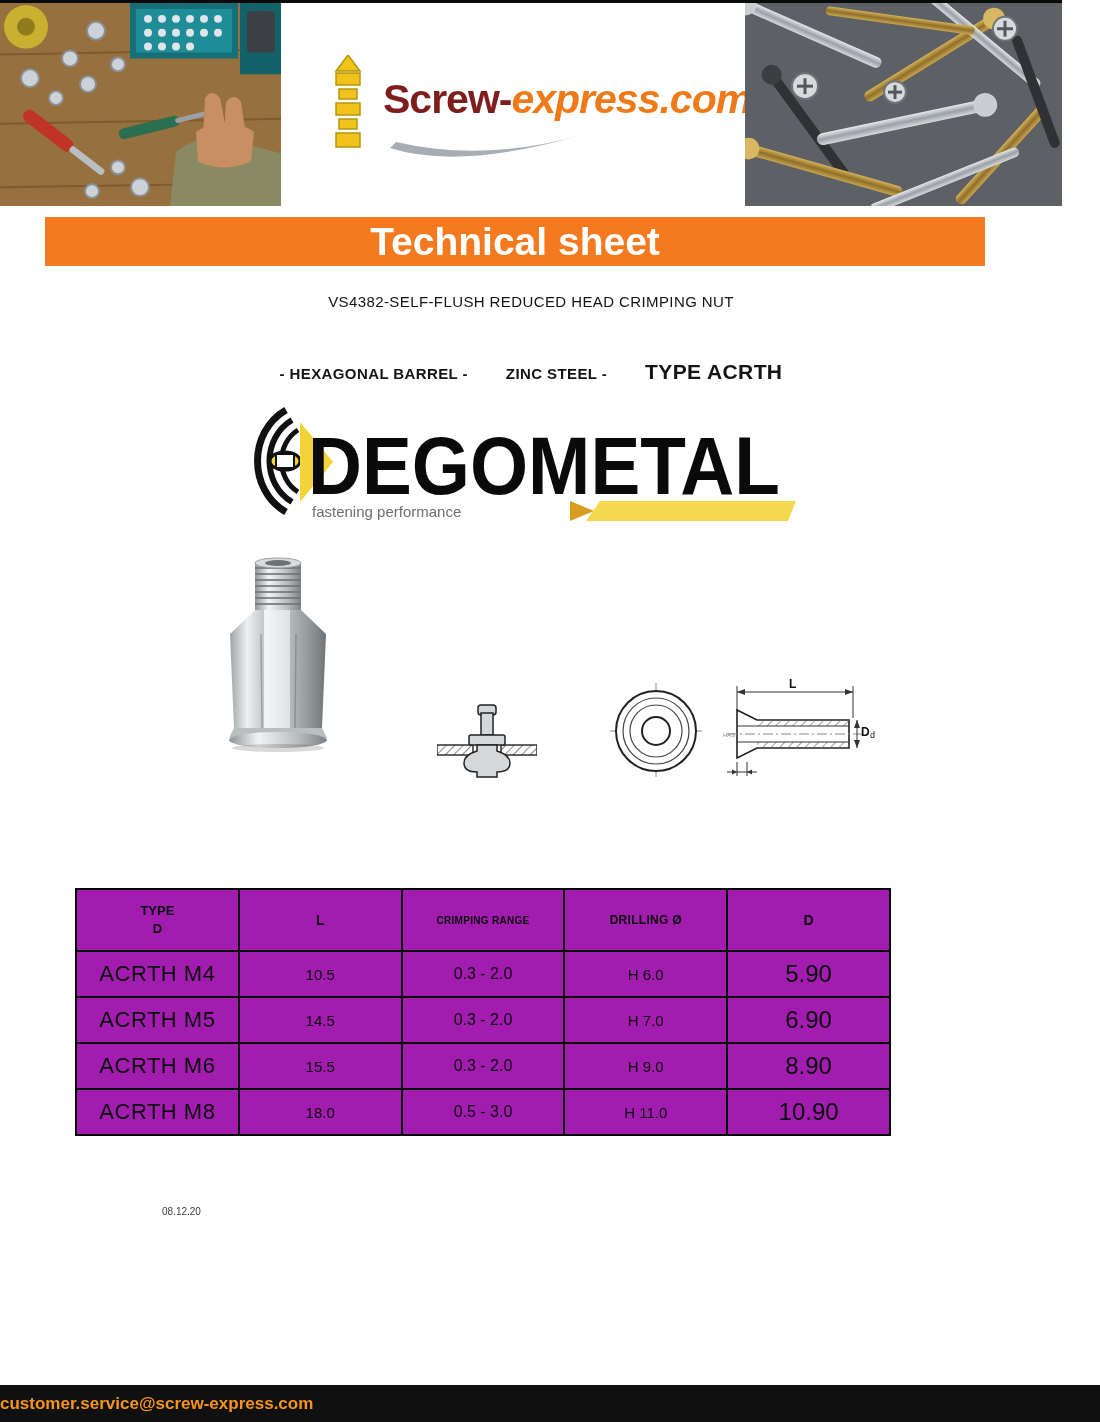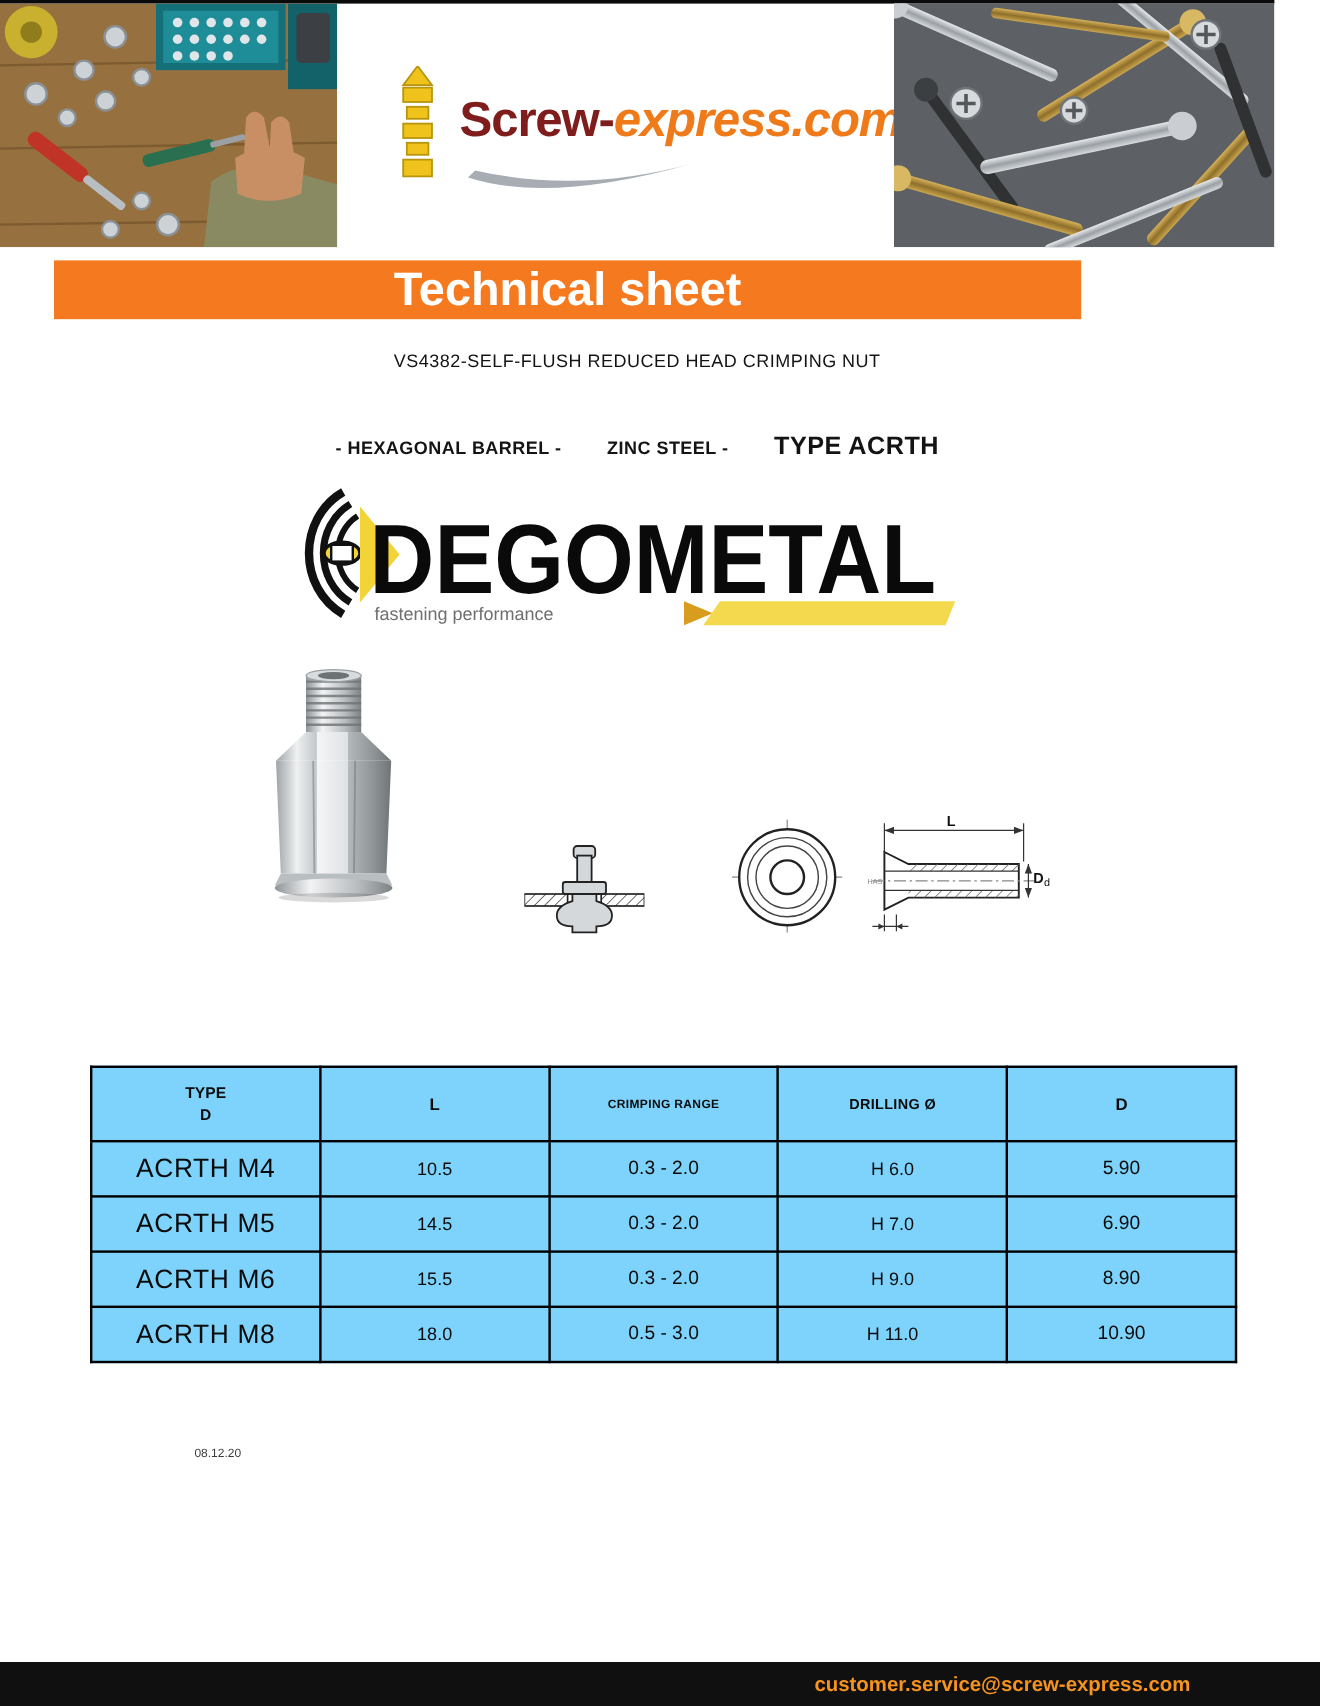--- a/index.html
+++ b/index.html
@@ -16,21 +16,21 @@
   .photo-left svg, .photo-right svg { display:block; width:100%; height:100%; }
 
   
   .screw-icon { left:326px; top:55px; width:44px; height:100px; }
   .brand { left:383px; top:76px; width:360px; white-space:nowrap; font-weight:bold; font-size:41px; letter-spacing:-1px; }
   .brand .p1 { color:#7f1d1d; }
   .brand .p2 { color:#ef7a1a; font-style:italic; }
   .swoosh { left:388px; top:130px; width:200px; height:38px; }
 
   
-  .banner { left:45px; top:217px; width:856px; height:49px; background:#f5791f;
+  .banner { left:45px; top:217px; width:940px; height:49px; background:#f5791f;
             display:flex; align-items:center; justify-content:center; }
   .banner .txt { color:#ffffff; font-weight:bold; font-size:39px; letter-spacing:0px; }
 
   
   .title1 { left:0; top:293px; width:1062px; text-align:center; font-size:15px; color:#141414; letter-spacing:0.4px; }
   .title2 { left:0; top:322px; width:1062px; display:flex; justify-content:center; align-items:baseline; gap:38px; color:#141414; }
   .title2 .seg { font-size:15px; letter-spacing:0.4px; font-weight:600; }
   .title2 .seg-bold { font-size:21px; font-weight:bold; letter-spacing:0.4px;margin-top:38px; }
 
   
@@ -38,39 +38,39 @@
   .degometal svg { display:block; width:100%; height:100%; }
 
   
   .nut-photo { left:218px; top:556px; width:120px; height:198px; }
   .drawing-section { left:437px; top:703px; width:100px; height:82px; }
   .drawing-topview { left:610px; top:683px; width:92px; height:97px; }
   .drawing-dims { left:723px; top:676px; width:152px; height:118px; }
   .nut-photo svg, .drawing-section svg, .drawing-topview svg, .drawing-dims svg { display:block; width:100%; height:100%; }
 
   
-  table.spec { position:absolute; left:75px; top:888px; width:956px; border-collapse:collapse; table-layout:fixed; background:#7dd3fc; }
+  table.spec { position:absolute; left:75px; top:888px; width:816px; border-collapse:collapse; table-layout:fixed; background:#a21caf; }
   table.spec th, table.spec td { border:2px solid #000; text-align:center; vertical-align:middle; color:#0b0b0b; }
   table.spec th { height:62px; }
   table.spec td { height:46px; }
   .h-type { font-size:13px; font-weight:bold; line-height:1.35; }
   .h-L    { font-size:14px; font-weight:bold; }
   .h-cr   { font-size:10px; font-weight:600; letter-spacing:0.3px; }
   .h-dr   { font-size:12px; font-weight:600; letter-spacing:0.3px; }
   .h-D    { font-size:14px; font-weight:bold; }
   td.c-type { font-size:22px; letter-spacing:0.5px; }
   td.c-L    { font-size:15px; }
   td.c-cr   { font-size:16px; }
   td.c-dr   { font-size:15px; }
-  td.c-D    { font-size:16px; }
+  td.c-D    { font-size:24px; }
 
   
   .date-note { left:162px; top:1206px; font-size:10px; color:#3c3c3c;text-align:center; }
   .footer { left:0; bottom:0; width:1100px; height:37px; background:#101010;
-            display:flex; align-items:center; justify-content:flex-end; padding-right:108px;padding-left:36px; }
+            display:flex; align-items:center; padding-right:108px; }
   .footer .email { color:#f7941d; font-weight:bold; font-size:17px; }
 </style>
 </head>
 <body>
 
 <div class="abs top-rule"></div>
 
 <div class="abs photo-left">
   <svg viewBox="0 0 281 205" preserveAspectRatio="none">
     <rect width="281" height="205" fill="#96713f"></rect>

